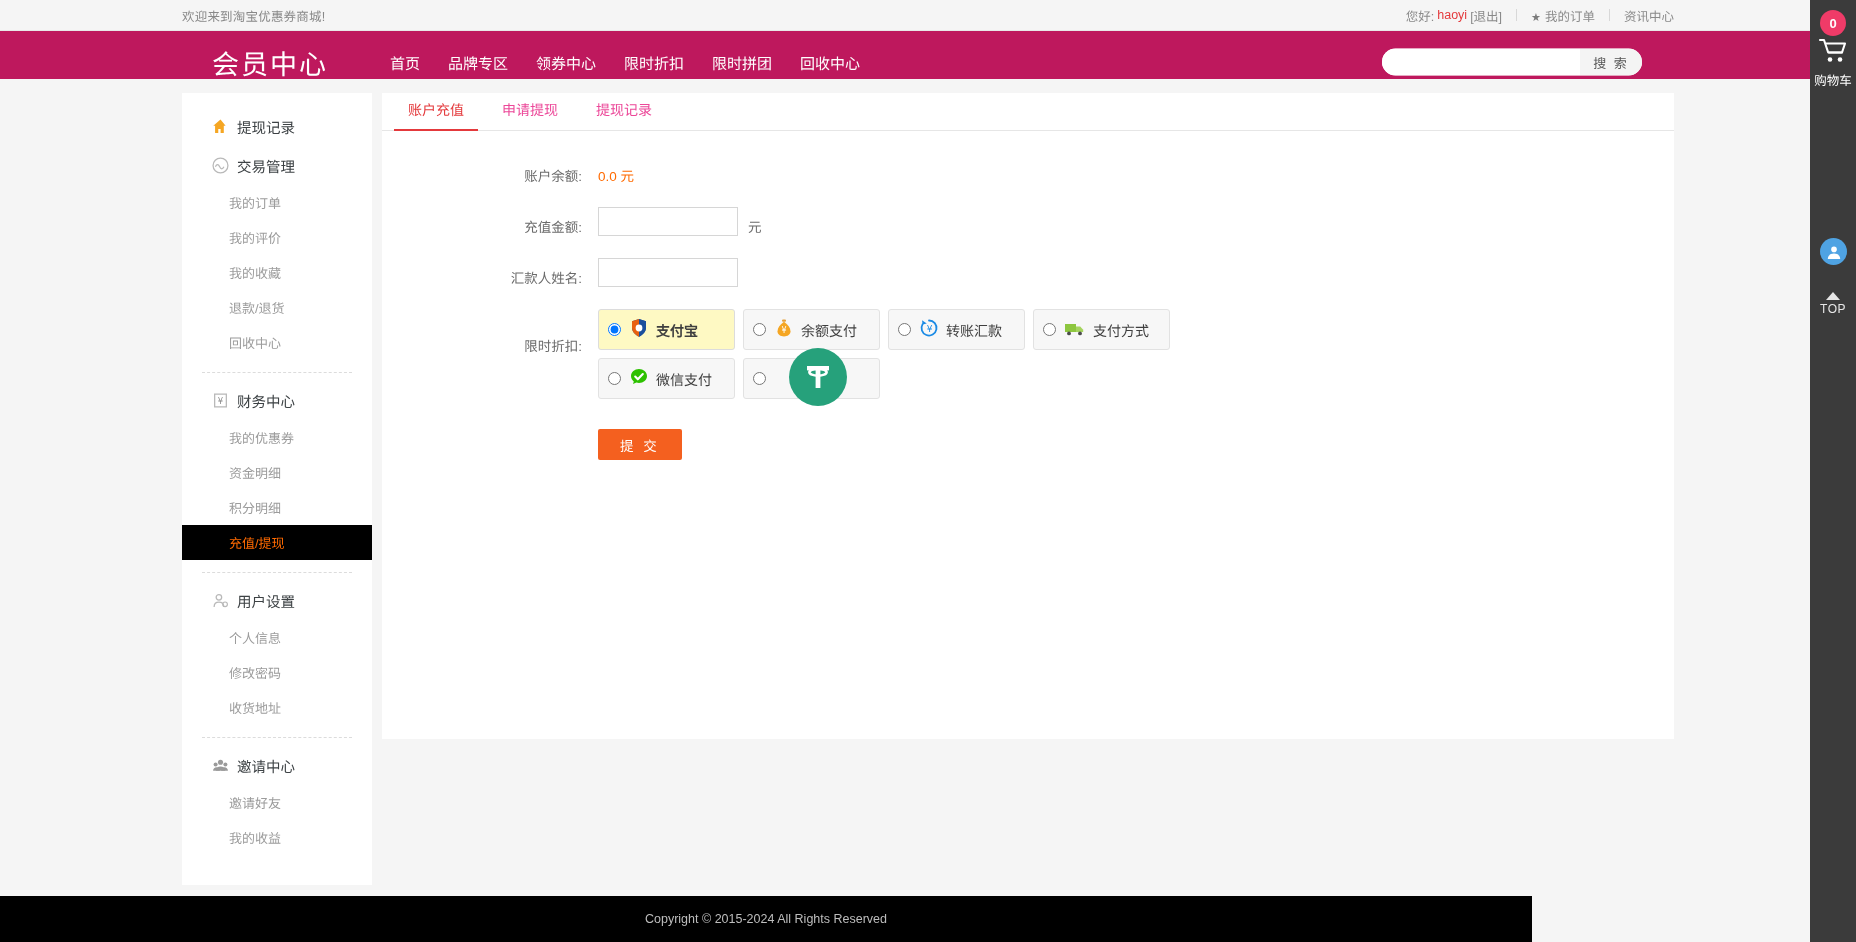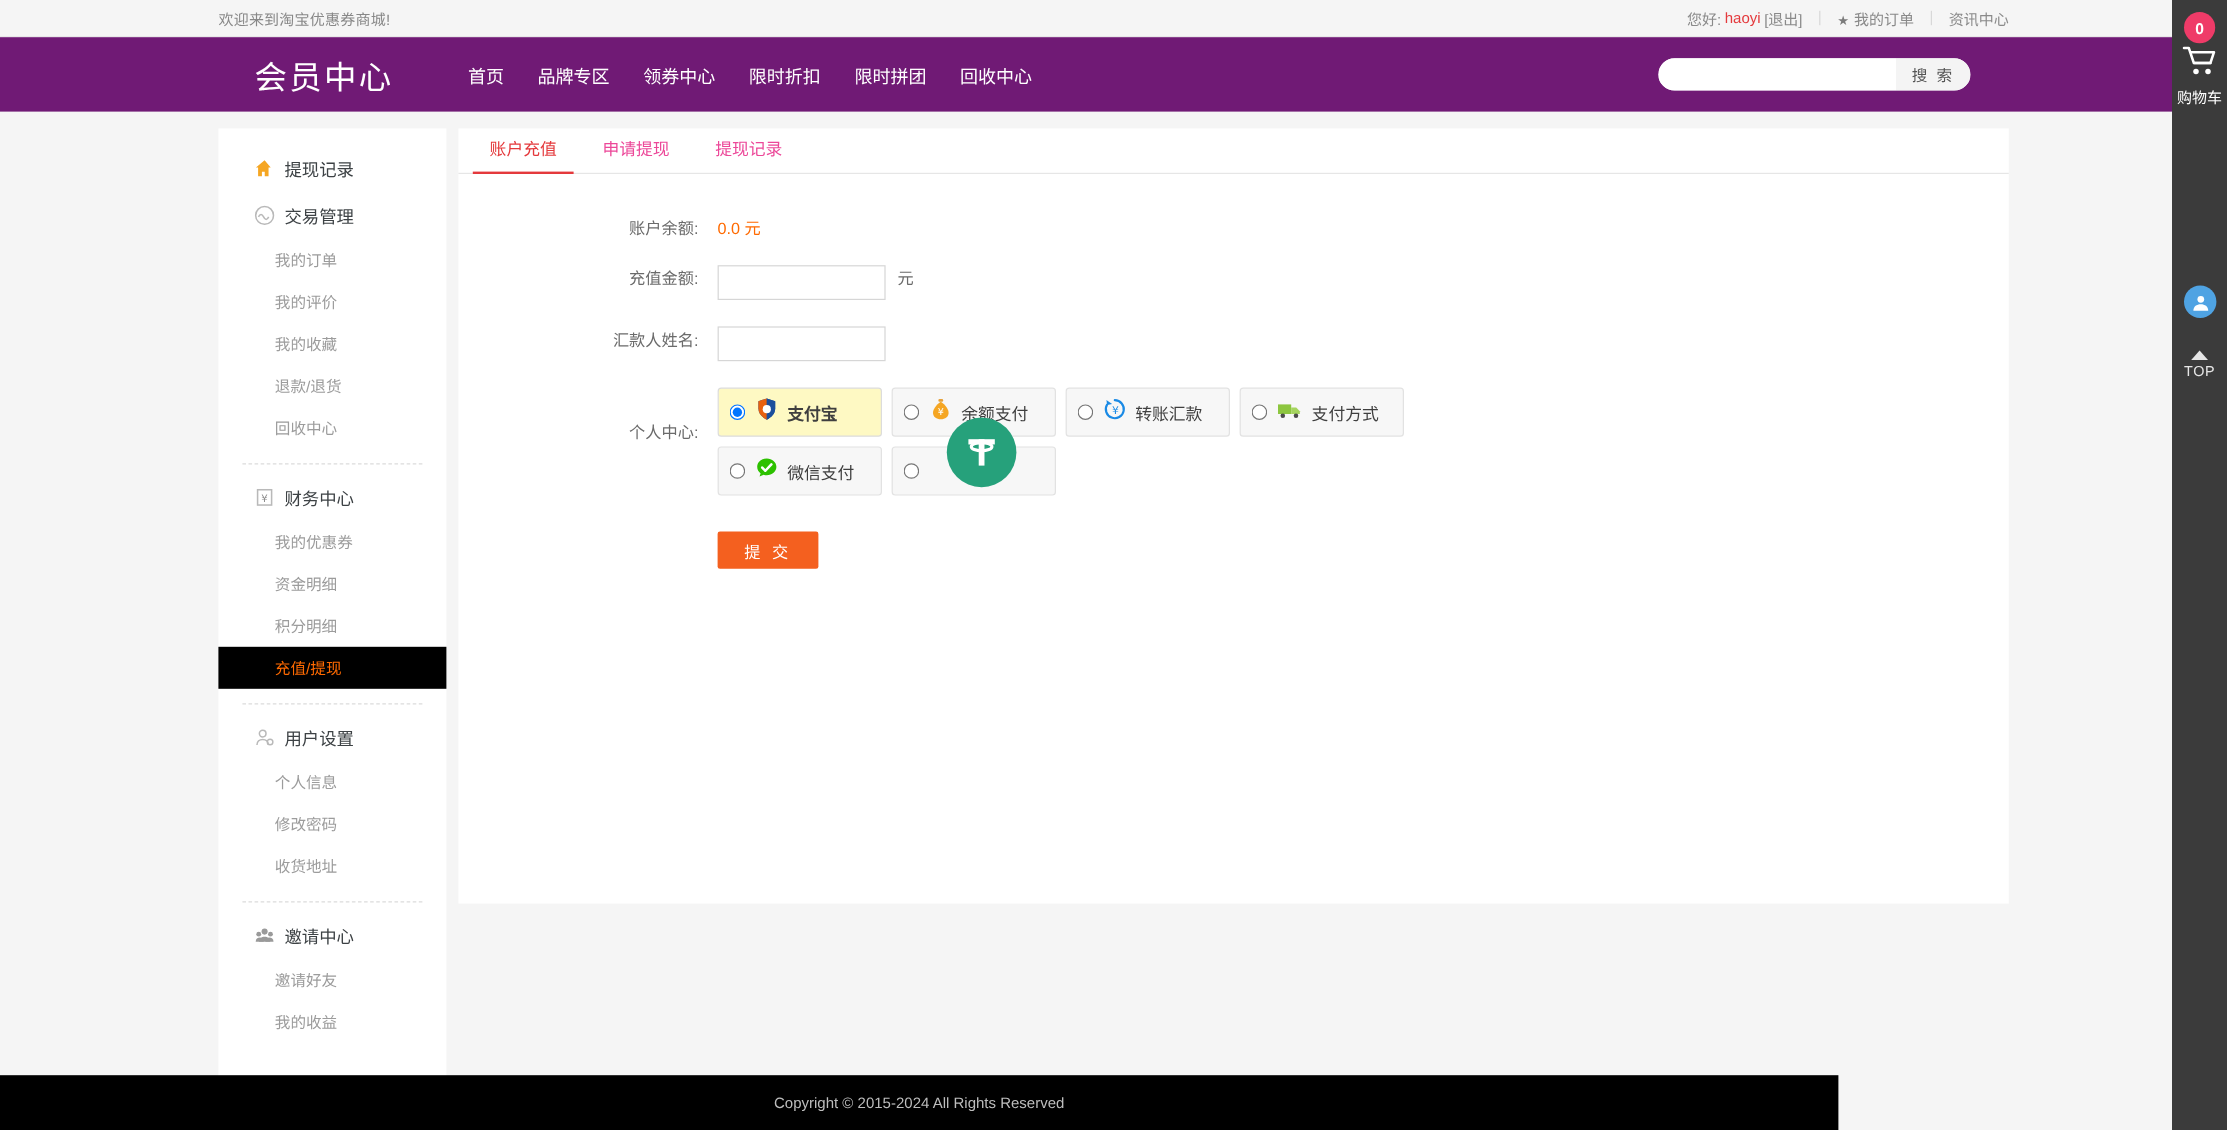--- a/index.html
+++ b/index.html
@@ -49,22 +49,22 @@
   .tb-sep {
     display:inline-block;
     width:1px; height:12px; background:#d8d8d8;
     margin: 0 14px;
   }
   .topbar-right a { color: #8a8a8a; text-decoration: none; }
   .star { color:#7b7b7b; font-size: 11px; margin-right:4px;}
 
   
   .header {
-    height: 62px;
-    background: #701a75;
+    height: 48px;
+    background: #be185d;
     color: #fff;
     position: relative;
   }
   .header-inner {
     width: 1512px; margin: 0 auto;
     height: 62px;
     display: flex; align-items: center;
     padding: 0 10px;
     position: relative;
   }
@@ -183,21 +183,21 @@
     cursor: pointer;
     text-decoration: none;
     border-bottom: 2px solid transparent;
     margin-right: 10px;
   }
   .tab.active { color: #e4393c; border-bottom-color: #e4393c; }
 
   .form { padding: 34px 0 0 0; }
   .row {
     display: flex;
-    align-items: flex-start;
+    align-items: flex-end;
     margin-bottom: 22px;
   }
   .row-label {
     width: 216px;
     text-align: right;
     padding-right: 16px;
     font-size: 13.5px;
     color: #6b6b6b;
   }
   .balance { color: #ff6a00; font-size: 13.5px; }
@@ -461,21 +461,21 @@
           <input class="txt" type="text" placeholder="" style="">
           <span class="unit">元</span>
         </div>
 
         <div class="row">
           <div class="row-label">汇款人姓名:</div>
           <input class="txt" type="text" placeholder="" style="">
         </div>
 
         <div class="row row-pay">
-          <div class="row-label">个人中心:</div>
+          <div class="row-label">限时折扣:</div>
           <div class="pay-grid">
 
             <label class="pay-opt selected">
               <input type="radio" name="pay" checked="" style="">
               <span>
                 <svg width="20" height="20" viewBox="0 0 20 20">
                     <path d="M10 1 3 3.3v6.2c0 4.2 3.1 7.4 7 9.2 3.9-1.8 7-5 7-9.2V3.3z" fill="#1b4f9c"></path>
                     <path d="M10 1 3 3.3v6.2c0 4.2 3.1 7.4 7 9.2z" fill="#e8610f"></path>
                     <path d="M10 1v17.7c3.9-1.8 7-5 7-9.2V3.3z" fill="#1b4f9c"></path>
                     <circle cx="10" cy="10" r="3.4" fill="#fff"></circle>

